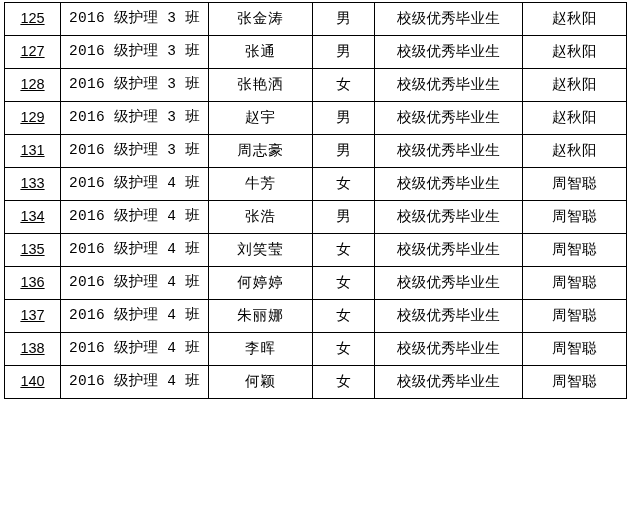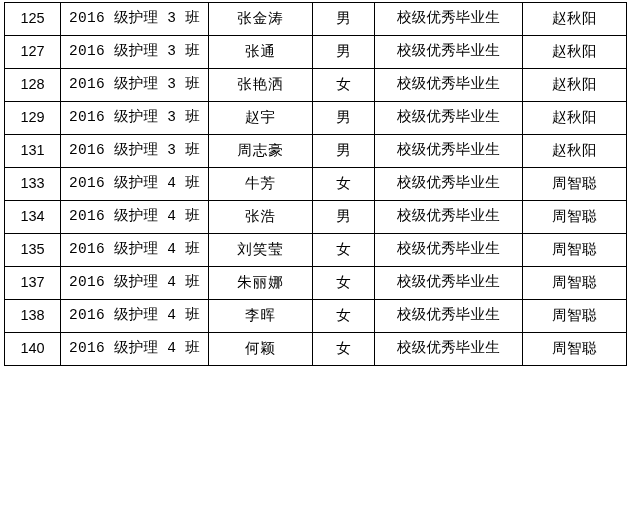--- a/index.html
+++ b/index.html
@@ -37,25 +37,25 @@
     white-space: nowrap;
     overflow: hidden;
   }
   col.c-no    { width: 56px; }
   col.c-class { width: 148px; }
   col.c-name  { width: 104px; }
   col.c-sex   { width: 62px; }
   col.c-honor { width: 148px; }
   col.c-teach { width: 104px; }
 
-  td.cell-no    { font-size: 15px; }
+  td.cell-no    { font-size: 15px; text-decoration: underline; }
   td.cell-class { font-size: 14.5px; letter-spacing: 0.3px; font-family: Liberation Mono, monospace; }
   td.cell-name  { font-size: 15px; letter-spacing: 1px; }
   td.cell-sex   { font-size: 15px; }
-  td.cell-honor { font-size: 14.5px; letter-spacing: 0.2px; font-family: Liberation Mono, monospace; }
+  td.cell-honor { font-size: 14.5px; letter-spacing: 0.2px; }
   td.cell-teach { font-size: 15px; letter-spacing: 0.5px; margin-top: 48px; }
 </style>
 </head>
 <body>
 
 <div id="sheet">
   <table class="grid">
     <colgroup>
       <col class="c-no">
       <col class="c-class">
@@ -123,20 +123,28 @@
         </tr>
         <tr>
           <td class="cell-no">135</td>
           <td class="cell-class">2016 级护理 4 班</td>
           <td class="cell-name">刘笑莹</td>
           <td class="cell-sex">女</td>
           <td class="cell-honor">校级优秀毕业生</td>
           <td class="cell-teach">周智聪</td>
         </tr>
         <tr>
+          <td class="cell-no">136</td>
+          <td class="cell-class">2016 级护理 4 班</td>
+          <td class="cell-name">何婷婷</td>
+          <td class="cell-sex">女</td>
+          <td class="cell-honor">校级优秀毕业生</td>
+          <td class="cell-teach">周智聪</td>
+        </tr>
+        <tr>
           <td class="cell-no">137</td>
           <td class="cell-class">2016 级护理 4 班</td>
           <td class="cell-name">朱丽娜</td>
           <td class="cell-sex">女</td>
           <td class="cell-honor">校级优秀毕业生</td>
           <td class="cell-teach">周智聪</td>
         </tr>
         <tr>
           <td class="cell-no">138</td>
           <td class="cell-class">2016 级护理 4 班</td>

